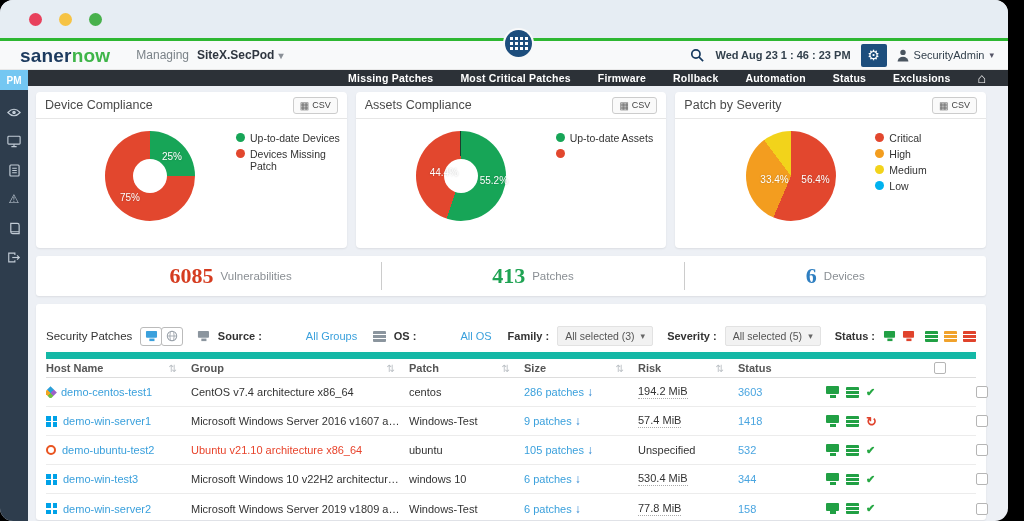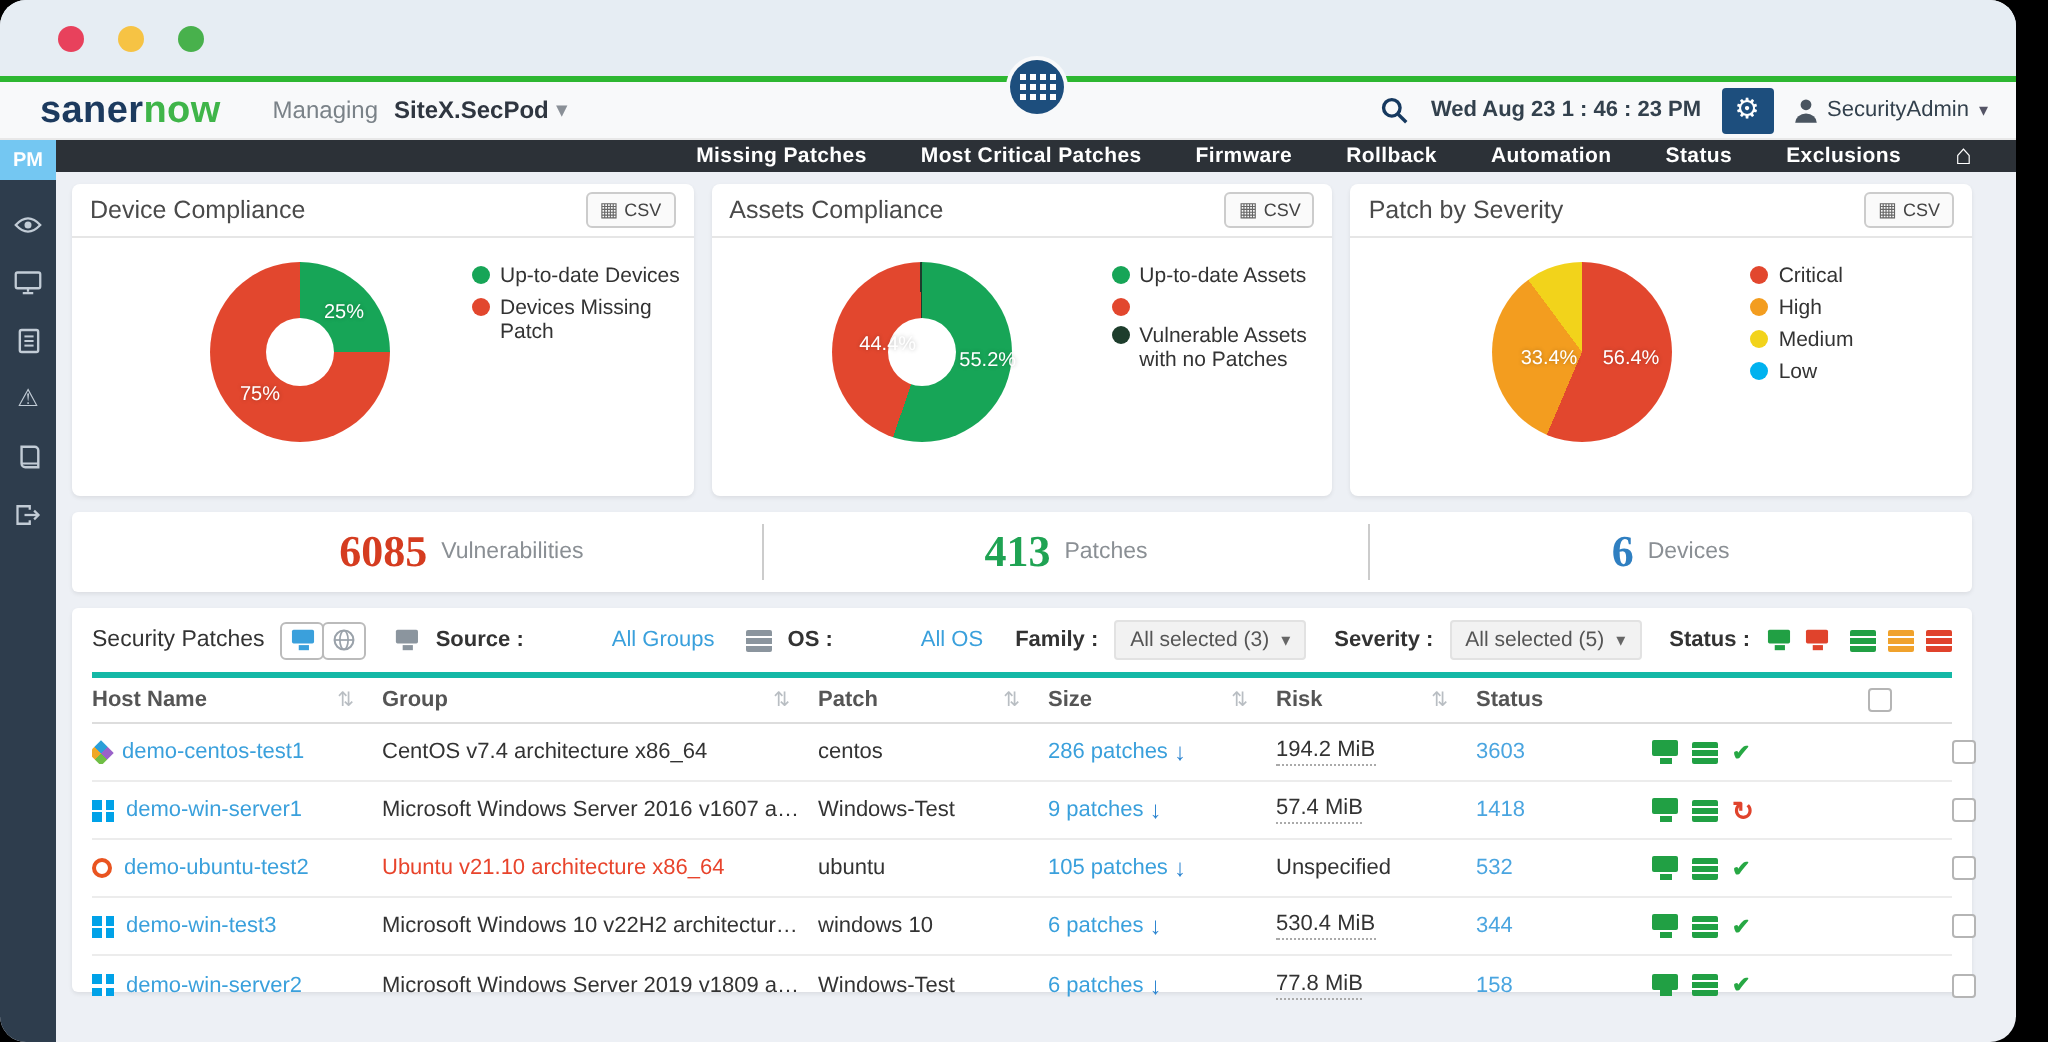--- a/index.html
+++ b/index.html
@@ -62,38 +62,38 @@
   .leg-dot{width:9px;height:9px;border-radius:50%;flex:0 0 9px;margin-top:1px;}
 
   
   .stats{margin-top:8px;height:40px;background:#fff;border-radius:3px;display:flex;align-items:center;box-shadow:0 1px 2px rgba(0,0,0,.08);padding-left:44px;}
   .stat{flex:1;display:flex;align-items:center;justify-content:center;gap:7px;}
   .stat + .stat{border-left:1px solid #ccc;height:28px;}
   .stat-num{font-family:"Liberation Serif",serif;font-weight:bold;font-size:22px;line-height:26px;}
   .stat-lab{font-size:11.5px;color:#8a8f94;}
 
   
-  .panel{margin-top:8px;background:#fff;border-radius:3px;height:192px;box-shadow:0 1px 2px rgba(0,0,0,.08);padding:0 10px;}
+  .panel{margin-top:8px;background:#fff;border-radius:3px;height:216px;box-shadow:0 1px 2px rgba(0,0,0,.08);padding:16px 10px;}
   .filterbar{height:32px;display:flex;align-items:center;gap:8px;font-size:11px;color:#333;}
   .fb-title{font-size:11.5px;color:#333;white-space:nowrap;}
   .tgl{width:22px;height:19px;border:1px solid #bbb;background:#fff;border-radius:3px;display:flex;align-items:center;justify-content:center;cursor:pointer;}
   .tgl + .tgl{margin-left:-1px;}
   .fb-lab{font-weight:bold;white-space:nowrap;}
   .fb-link{color:#3aa0dc;cursor:pointer;white-space:nowrap;margin-left:36px;}
   .dd{background:#f2f2f2;border:1px solid #e2e2e2;border-radius:2px;height:20px;display:flex;align-items:center;gap:6px;padding:0 7px;font-size:10.5px;color:#555;cursor:pointer;white-space:nowrap;}
   .dd .caret{font-size:9px;color:#666;}
   .status-ics{display:flex;align-items:center;gap:6px;}
   .fb-right{margin-left:auto;display:flex;align-items:center;gap:5px;}
   .search-inp{width:108px;height:20px;border:1px solid #c9c9c9;border-radius:2px;font-size:10.5px;padding:0 6px;color:#333;font-family:"Liberation Sans",sans-serif;}
   .search-inp::placeholder{color:#999;}
   .sq-btn{height:20px;border:1px solid #c9c9c9;background:#fbfbfb;border-radius:2px;display:flex;align-items:center;justify-content:center;gap:3px;padding:0 6px;font-size:9px;color:#444;cursor:pointer;}
 
   
   .tgrid{display:grid;grid-template-columns:145px 218px 115px 114px 100px 88px 124px 42px;align-items:center;}
-  .thead{height:26px;border-bottom:1px solid #ddd;border-top:3px solid #14b8a6;}
+  .thead{height:26px;border-bottom:1px solid #ddd;border-top:7px solid #14b8a6;}
   .th{font-size:11px;font-weight:bold;color:#555;display:flex;align-items:center;justify-content:space-between;padding-right:14px;cursor:pointer;}
   .gl-sort::before{content:"⇅";color:#b9bec3;font-size:10px;font-weight:normal;}
   .trow{height:29px;border-bottom:1px solid #ececec;font-size:11px;color:#333;}
   .trow:last-child{border-bottom:none;}
   .host{display:flex;align-items:center;gap:6px;color:#3aa0dc;cursor:pointer;white-space:nowrap;overflow:hidden;}
   .os-red{color:#e8442c;}
   .patch-link{color:#3aa0dc;cursor:pointer;display:flex;align-items:center;gap:3px;}
   .gl-down::before{content:"↓";color:#2e86d1;font-weight:bold;font-size:12px;}
   .risk-link{color:#4aa5e0;cursor:pointer;}
   .size-val{border-bottom:1px dotted #aaa;display:inline-block;line-height:13px;}
@@ -271,24 +271,20 @@
             <span class="slabel sl-a">44.4%</span>
             <span class="slabel sl-b">55.2%</span>
             <div class="legend">
               <span class="leg-item">
                   <span class="leg-dot" style="background: rgb(23, 165, 87);"></span>
                   <span>Up-to-date Assets</span>
                 </span>
               <span class="leg-item">
                   <span class="leg-dot" style="background: rgb(226, 71, 46);"></span>
                 </span>
-              <span class="leg-item">
-                  <span class="leg-dot" style="background: rgb(29, 61, 44);"></span>
-                  <span>Vulnerable Assets with no Patches</span>
-                </span>
             </div>
           </div>
         </div>
 
         <div class="card c3">
           <div class="card-h">
             <span class="card-title">Patch by Severity</span>
             <span class="csv-btn">
                 <span class="gl-grid"></span>
                 <span>CSV</span>

